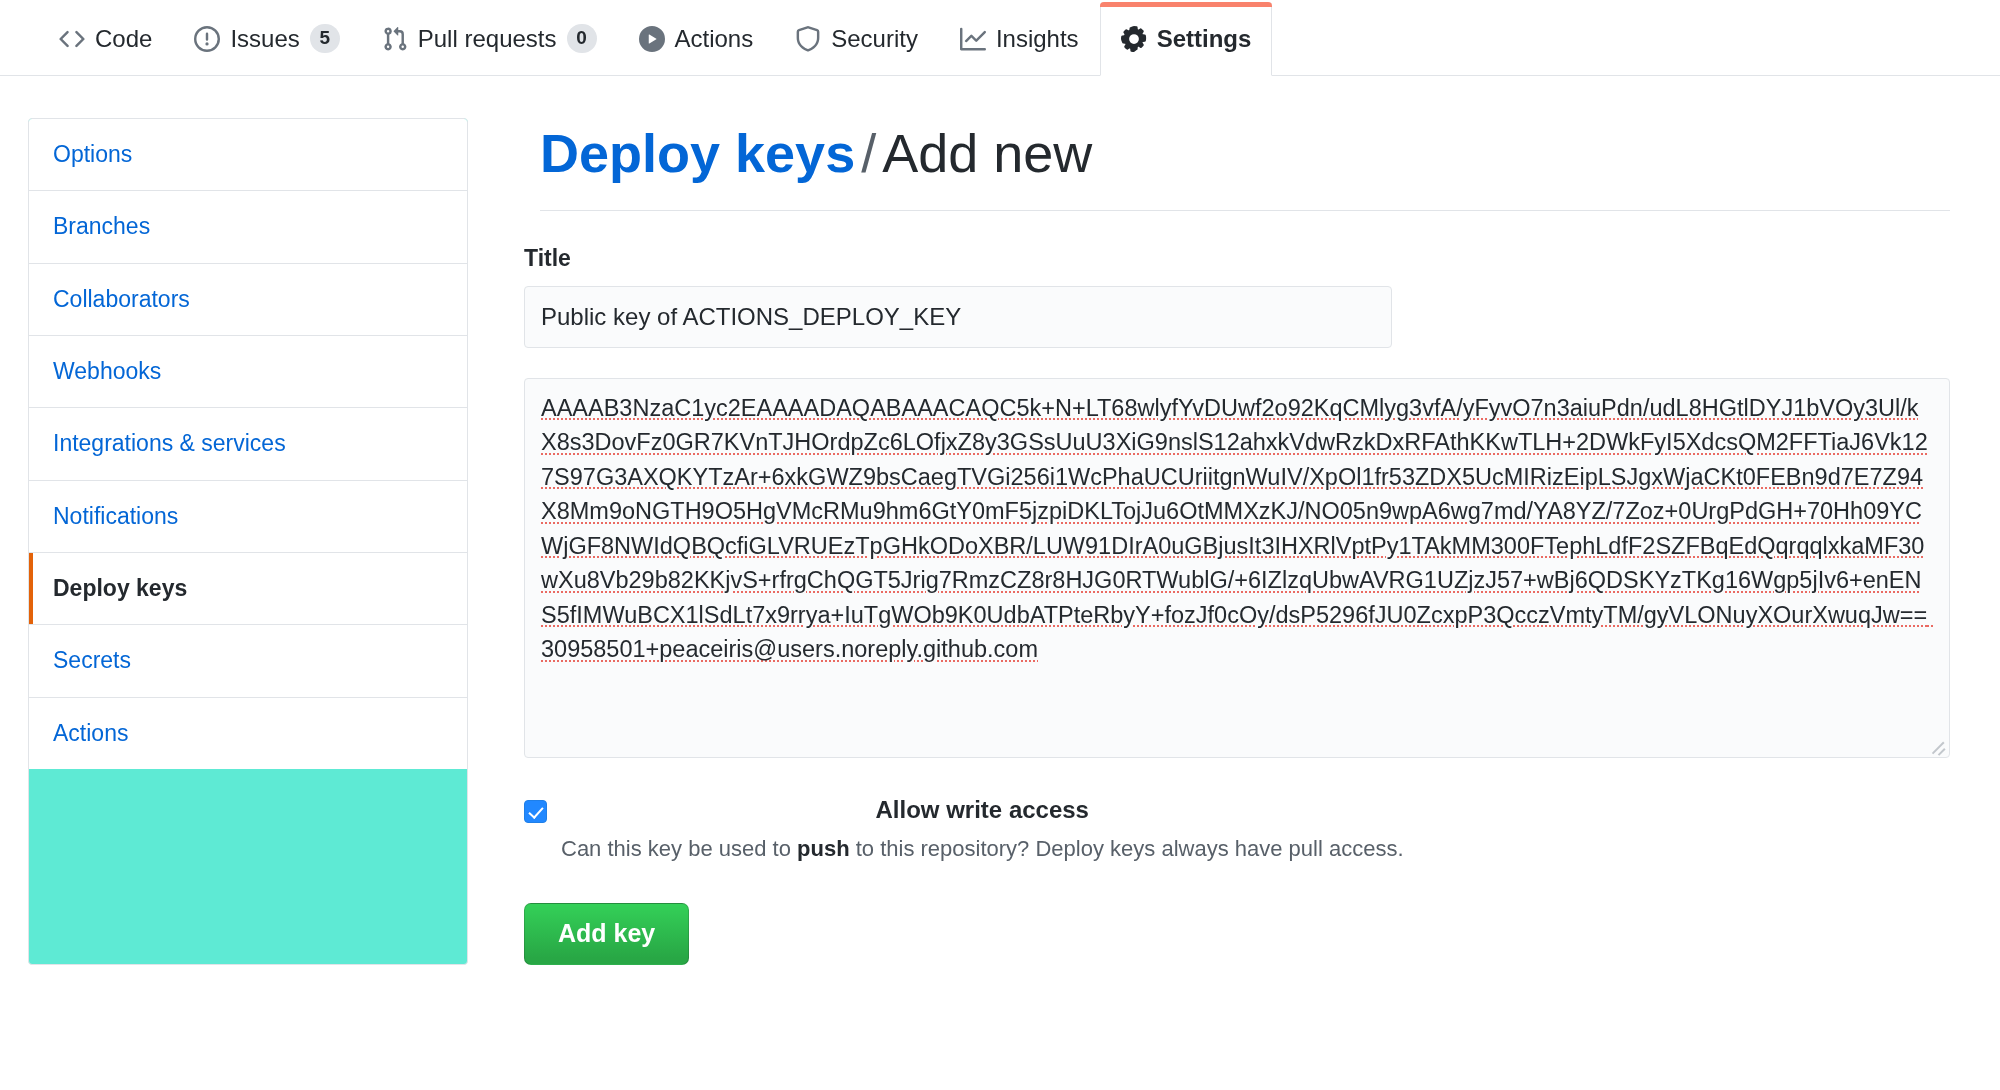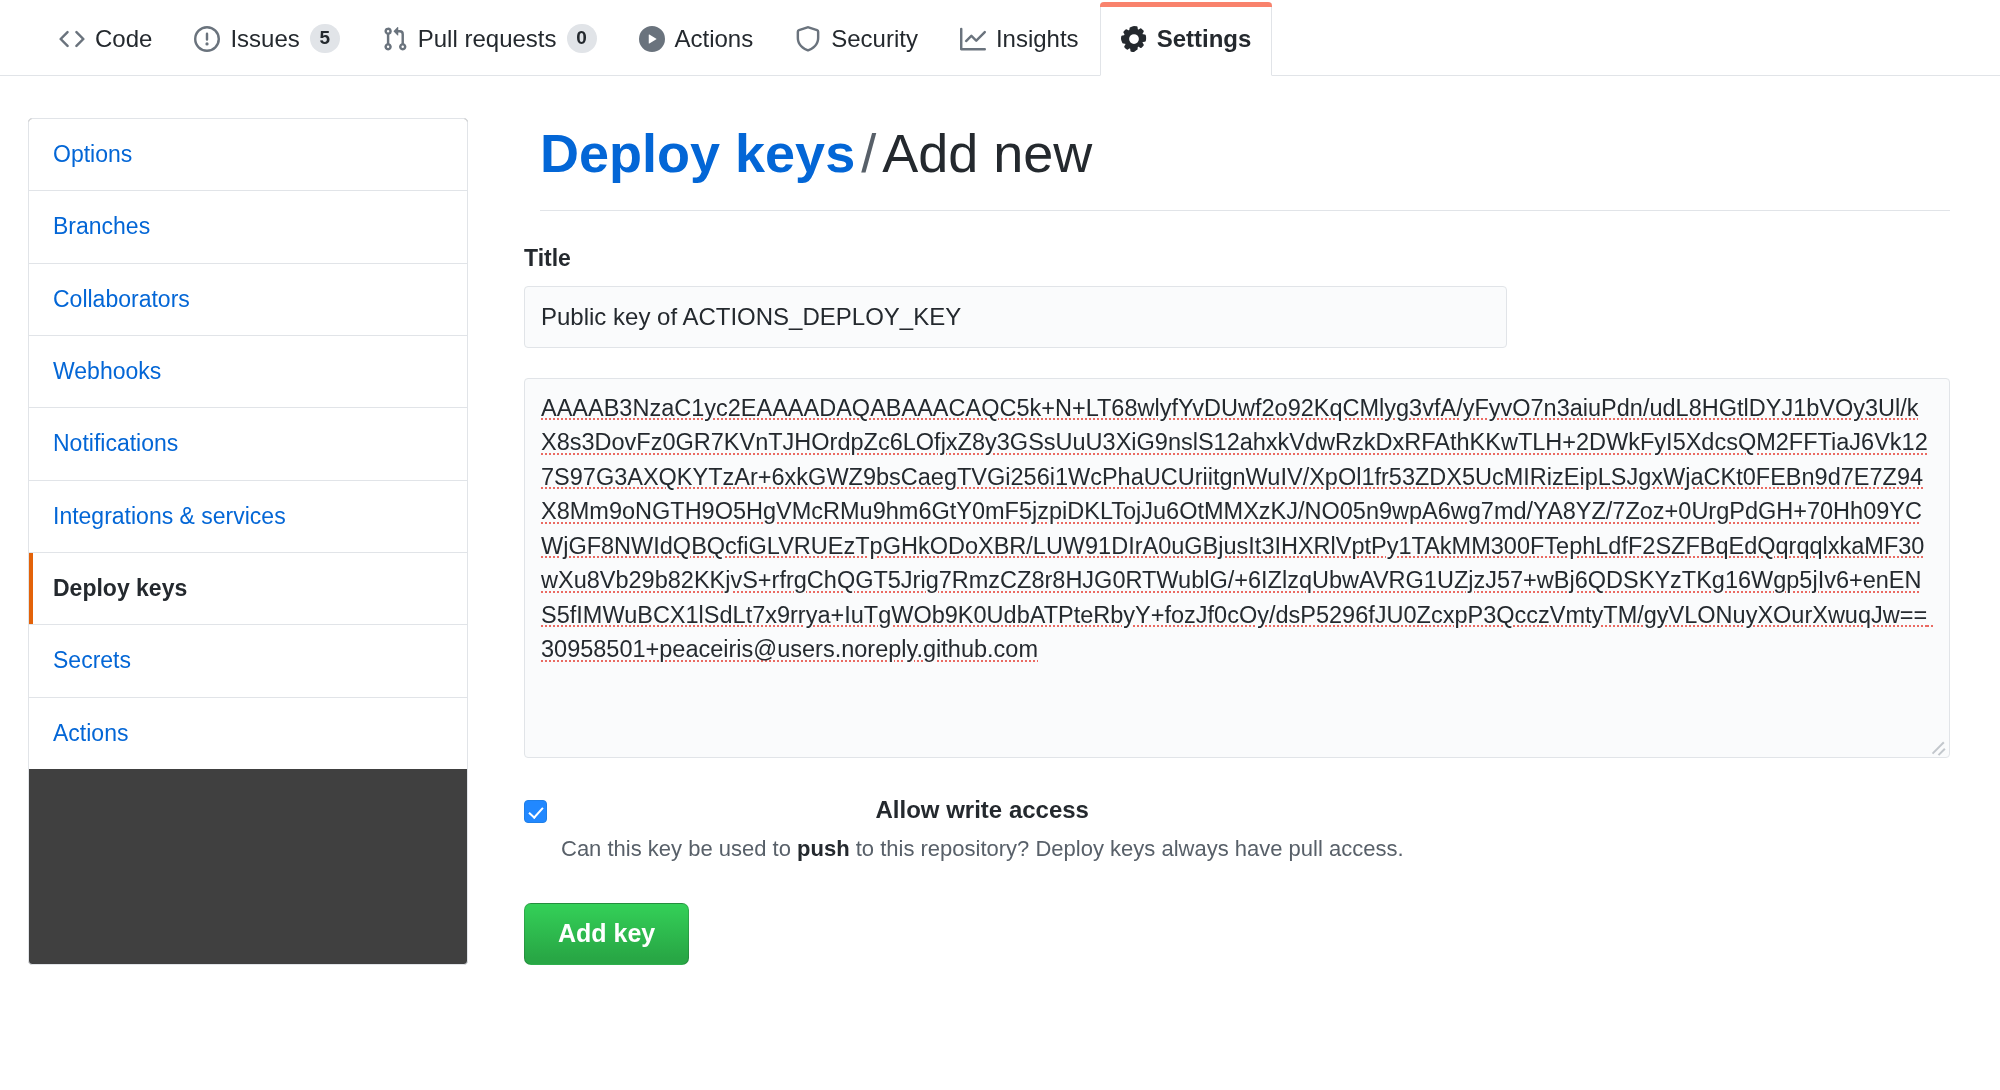--- a/index.html
+++ b/index.html
@@ -79,21 +79,21 @@
     padding: 42px 50px 0 28px;
     gap: 56px;
   }
 
   
   .sidebar {
     width: 440px;
     flex: 0 0 440px;
     border: 1px solid #e1e4e8;
     border-radius: 4px;
-    background: #404040;
+    background: #5eead4;
     overflow: hidden;
   }
   .side-item {
     display: block;
     position: relative;
     padding: 19px 24px;
     font-size: 23px;
     color: #0366d6;
     border-bottom: 1px solid #e1e4e8;
     cursor: pointer;
@@ -133,21 +133,21 @@
   .field-label {
     display: block;
     font-size: 23px;
     font-weight: 700;
     margin-bottom: 14px;
     color: #24292e;
   }
 
   .title-input {
     display: block;
-    width: 983px;
+    width: 868px;
     height: 62px;
     font-size: 24px;
     font-family: "Liberation Sans", sans-serif;
     color: #24292e;
     background: #fafbfc;
     border: 1px solid #e1e4e8;
     border-radius: 4px;
     padding: 0 16px;
     outline: none;
   }
@@ -334,22 +334,22 @@
   </a>
 </nav>
 
 <div class="page">
 
   <aside class="sidebar">
     <a class="side-item">Options</a>
     <a class="side-item">Branches</a>
     <a class="side-item">Collaborators</a>
     <a class="side-item">Webhooks</a>
+    <a class="side-item">Integrations &amp; services</a>
     <a class="side-item">Notifications</a>
-    <a class="side-item">Integrations &amp; services</a>
     <a class="side-item selected">Deploy keys</a>
     <a class="side-item">Secrets</a>
     <a class="side-item">Actions</a>
   </aside>
 
   <main class="content">
 
     <h1 class="page-heading">
       <span class="crumb-link">Deploy keys</span><span class="crumb-sep">/</span><span class="crumb-current">Add new</span>
     </h1>

